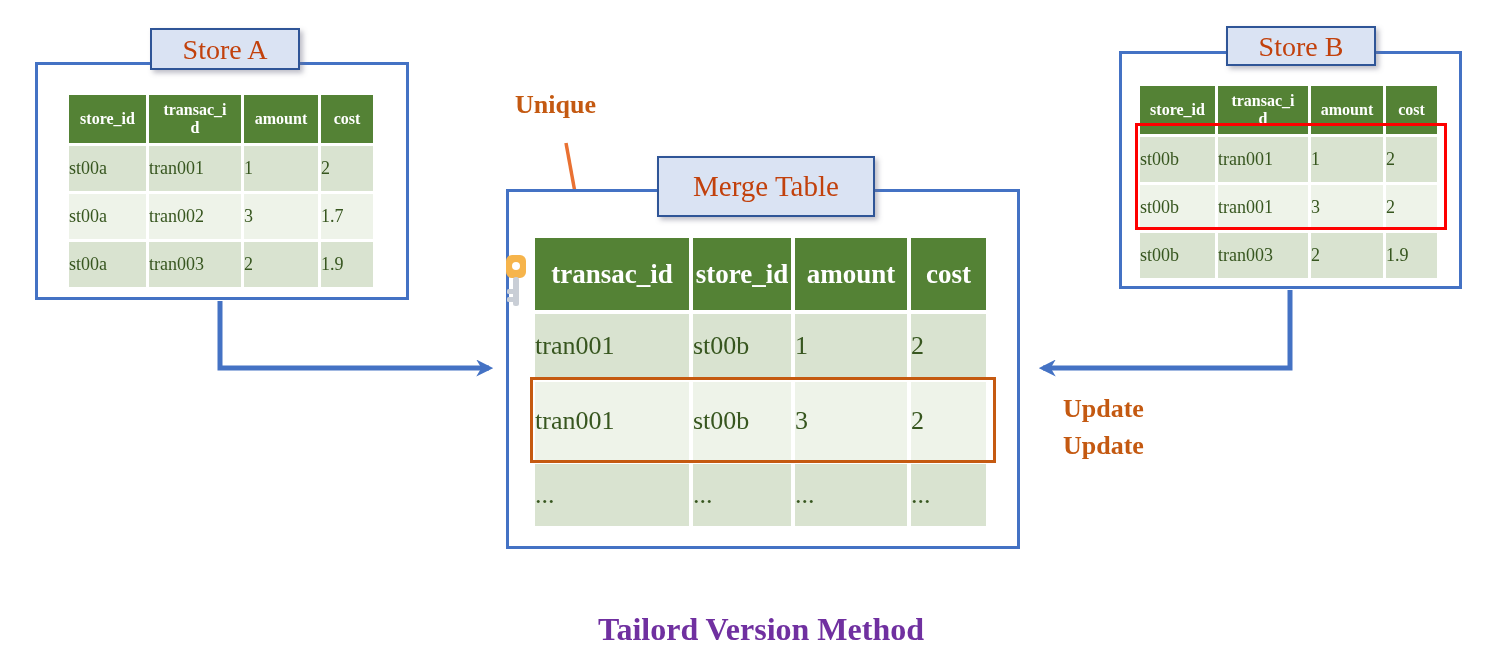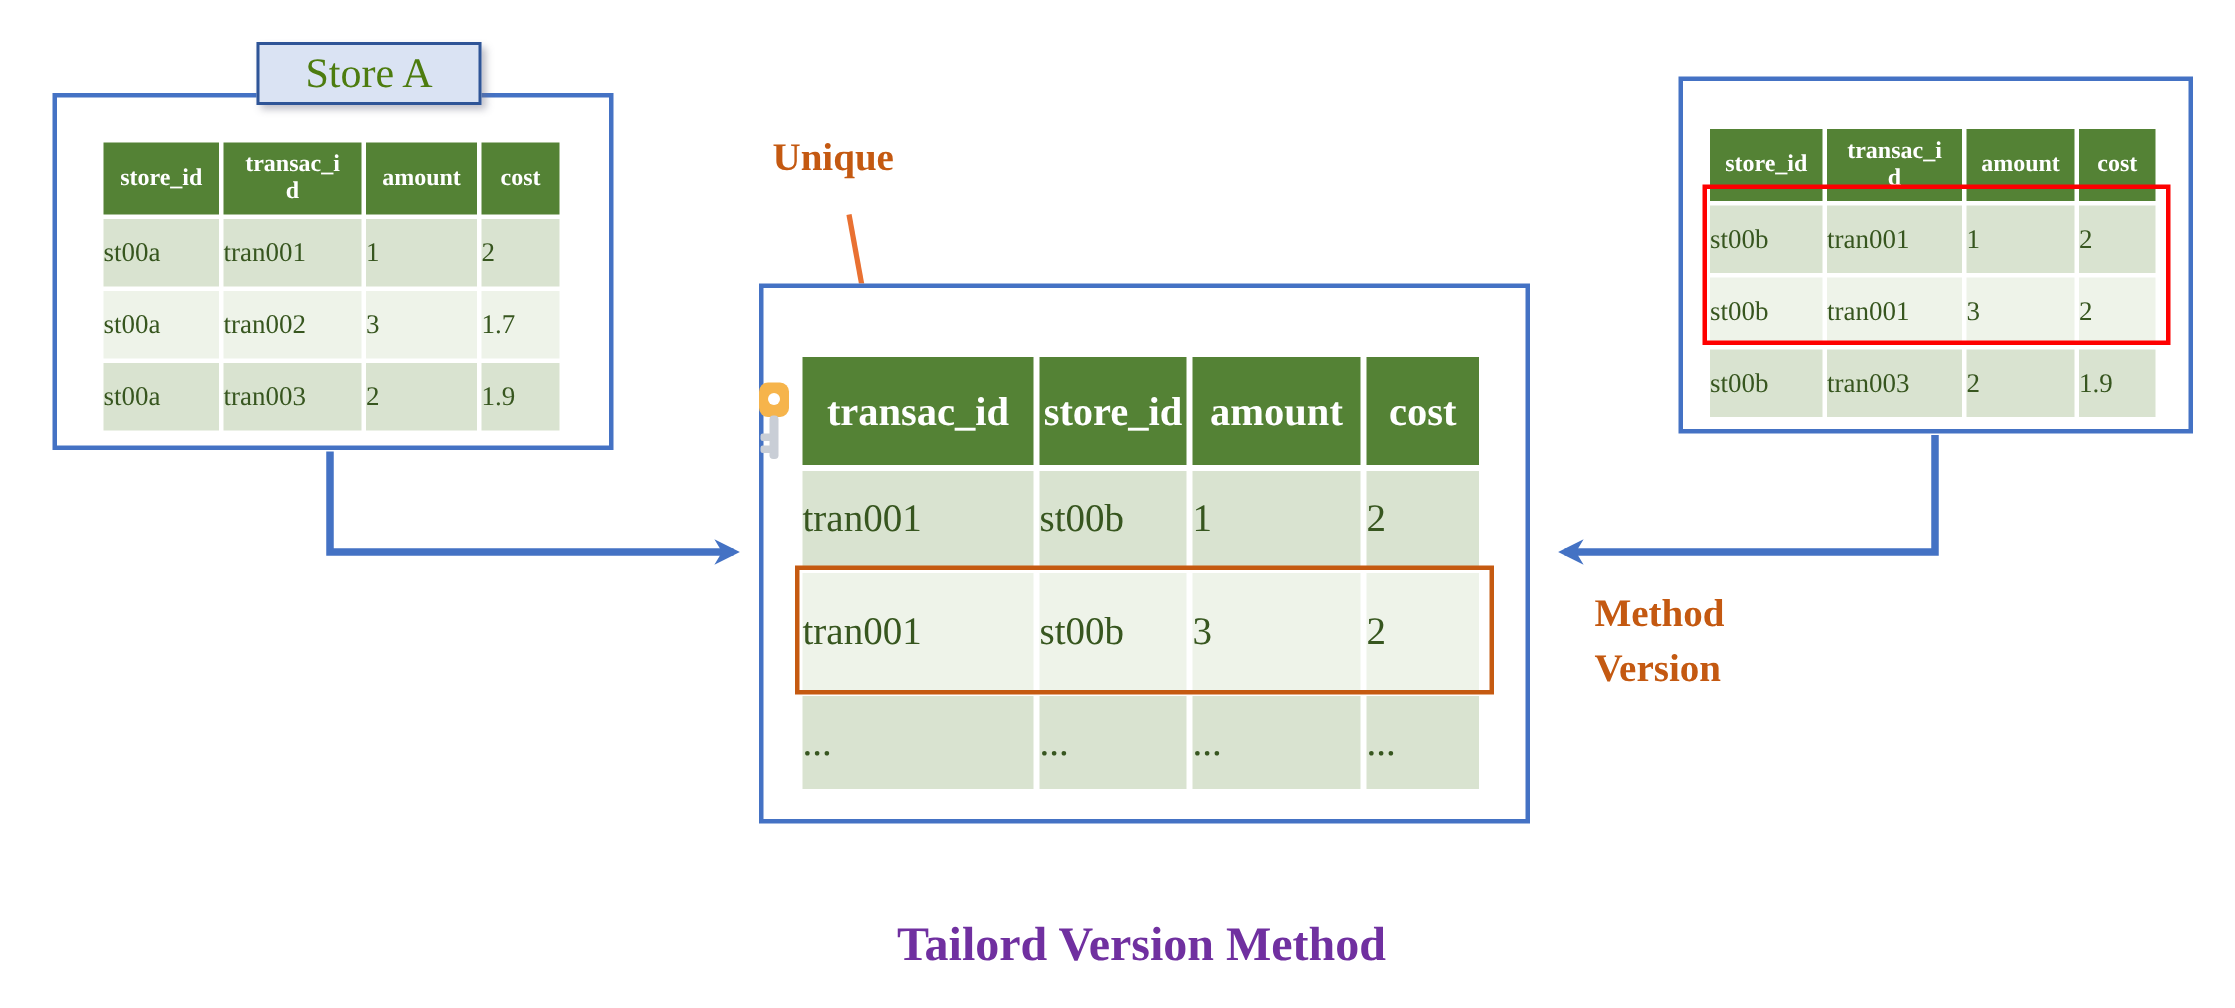--- a/index.html
+++ b/index.html
@@ -18,25 +18,24 @@
   .panel {
     position: absolute;
     background: #ffffff;
     border: 3px solid #4472c4;
   }
   
   .title-box {
     position: absolute;
     background: #dae3f3;
     border: 2.5px solid #2f5597;
-    color: #4d7c0f;
+    color: #c2410c;
     text-align: center;
     box-shadow: 3px 3px 5px rgba(110,110,130,0.45);
     z-index: 4;
-    margin-left: 21px;
   }
   .title-box.small { font-size: 28px; }
   .title-box.big   { font-size: 29px; }
 
   
   table.gtable {
     position: absolute;
     border-collapse: separate;
     table-layout: fixed;
     z-index: 2;
@@ -142,20 +141,21 @@
         <td>st00a</td>
         <td>tran003</td>
         <td>2</td>
         <td>1.9</td>
       </tr>
     </tbody>
       </table>
   </div>
 
   <div class="panel" style="left:1119px; top:51px; width:343px; height:238px;">
+    <div class="title-box small" style="left:104px; top:-28px; width:150px; height:40px; line-height:37px;">Store B</div>
     <table class="gtable small" style="left:15px; top:29px;">
       <colgroup>
           <col style="width:75px">
           <col style="width:90px">
           <col style="width:72px">
           <col style="width:51px">
         </colgroup>
       <tbody>
           <tr style="height:48px">
         <th><span class="hwrap" style="width:57px">store_id</span></th>
@@ -181,20 +181,21 @@
         <td>2</td>
         <td>1.9</td>
       </tr>
     </tbody>
       </table>
   </div>
 
   <div class="hl-rect hl-red" style="left:1135px; top:123px; width:312px; height:107px;"></div>
 
   <div class="panel" style="left:506px; top:189px; width:514px; height:360px;">
+    <div class="title-box big" style="left:148px; top:-36px; width:218px; height:61px; line-height:57px;">Merge Table</div>
     <table class="gtable big" style="left:22px; top:42px;">
       <colgroup>
           <col style="width:154px">
           <col style="width:98px">
           <col style="width:112px">
           <col style="width:75px">
         </colgroup>
       <tbody>
           <tr style="height:72px">
         <th>transac_id</th>
@@ -228,17 +229,17 @@
 
   <svg class="key-icon" width="22" height="54" viewBox="0 0 22 54">
     <rect x="1" y="1" width="20" height="23" rx="6" fill="#f6b44b"></rect>
     <circle cx="11" cy="12" r="4" fill="#ffffff"></circle>
     <rect x="8" y="23" width="6" height="29" rx="2.5" fill="#c9ced6"></rect>
     <rect x="2" y="35" width="8" height="5" rx="1.5" fill="#c9ced6"></rect>
     <rect x="2" y="43" width="8" height="5" rx="1.5" fill="#c9ced6"></rect>
   </svg>
 
   <div class="annot" style="left:515px; top:86px;">Unique</div>
-  <div class="annot" style="left:1063px; top:390px; width:140px;">Method Version</div>
+  <div class="annot" style="left:1063px; top:390px; width:140px;">Update Update</div>
 
   <div class="caption">Tailord Version Method</div>
 
 </div>
 
 </body></html>

